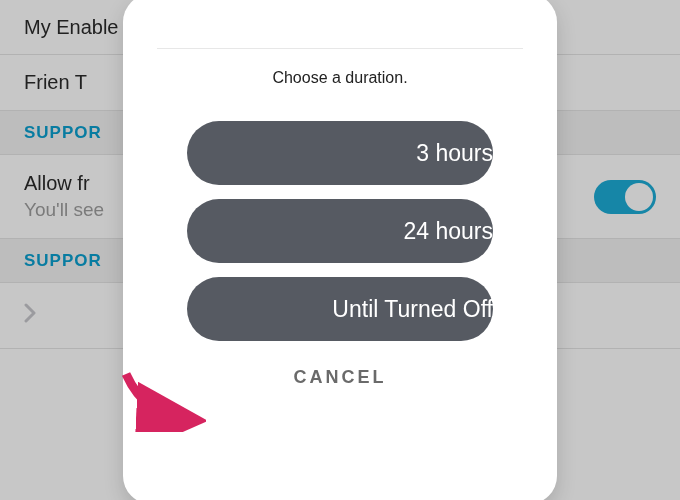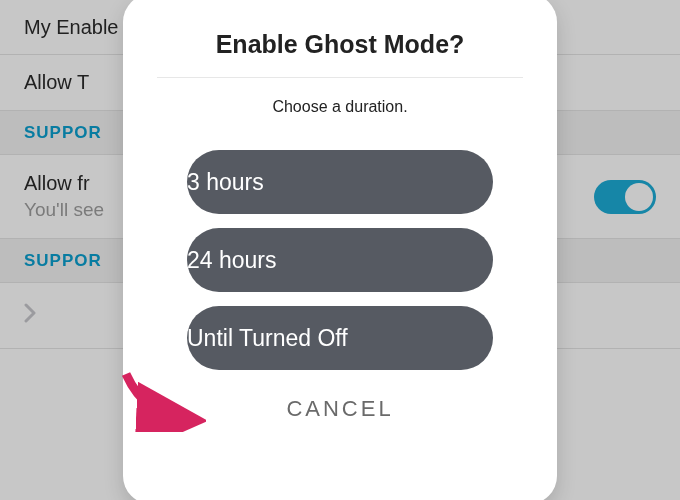--- a/index.html
+++ b/index.html
@@ -95,49 +95,49 @@
     }
     .pill {
       width: 306px;
       height: 64px;
       border-radius: 40px;
       background: #565a62;
       color: #fff;
       font-size: 23px;
       display: flex;
       align-items: center;
-      justify-content: flex-start;
+      justify-content: flex-end;
       cursor: pointer;
     }
     .cancel {
       margin-top: 26px;
-      font-size: 22px;
+      font-size: 18px;
       letter-spacing: 3px;
       color: #6a6a6a;
-      font-weight: 400;
+      font-weight: 700;
       cursor: pointer;
     }
     .arrow {
       position: absolute;
       left: 118px;
       top: 370px;
       width: 88px;
       height: 62px;
       pointer-events: none;
     }
   </style>
 </head>
 <body>
 
 <div class="bg">
   <div class="bg-row h55">
     <span>My Enable</span>
   </div>
   <div class="bg-row h56">
-    <span>Allow T</span>
+    <span>Frien T</span>
   </div>
   <div class="bg-row h44">
     <span>SUPPOR</span>
   </div>
   <div class="bg-row" style="height:84px;">
     <div class="label-col">
       <span>Allow fr</span>
       <span class="sub">You'll see</span>
     </div>
     <div class="toggle">
@@ -152,21 +152,20 @@
       <svg width="12" height="20" viewBox="0 0 12 20">
           <path d="M2 2 L10 10 L2 18" fill="none" stroke="#c7c7cc" stroke-width="3" stroke-linecap="round" stroke-linejoin="round"></path>
         </svg>
     </span>
   </div>
 </div>
 
 <div class="scrim"></div>
 
 <div class="modal">
-  <div class="modal-title">Enable Ghost Mode?</div>
   <div class="rule"></div>
   <div class="modal-subtitle">Choose a duration.</div>
   <div class="options">
     <div class="pill">
       <span>3 hours</span>
     </div>
     <div class="pill">
       <span>24 hours</span>
     </div>
     <div class="pill">

